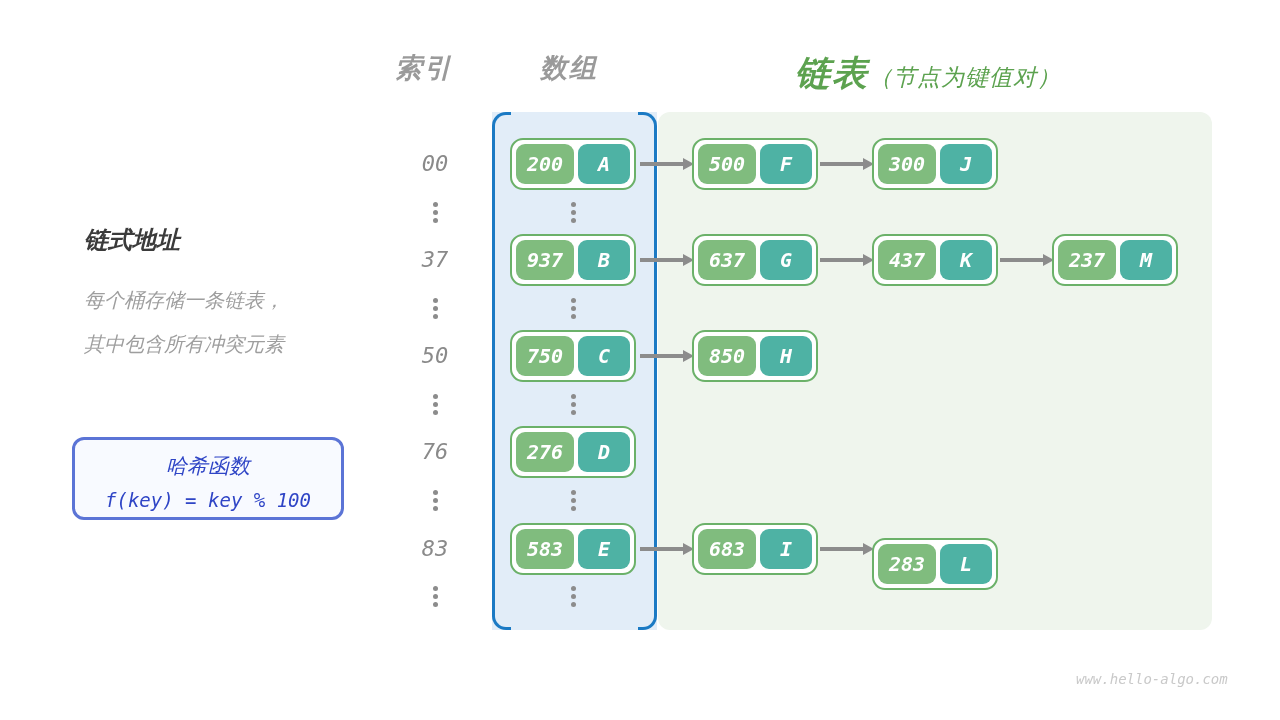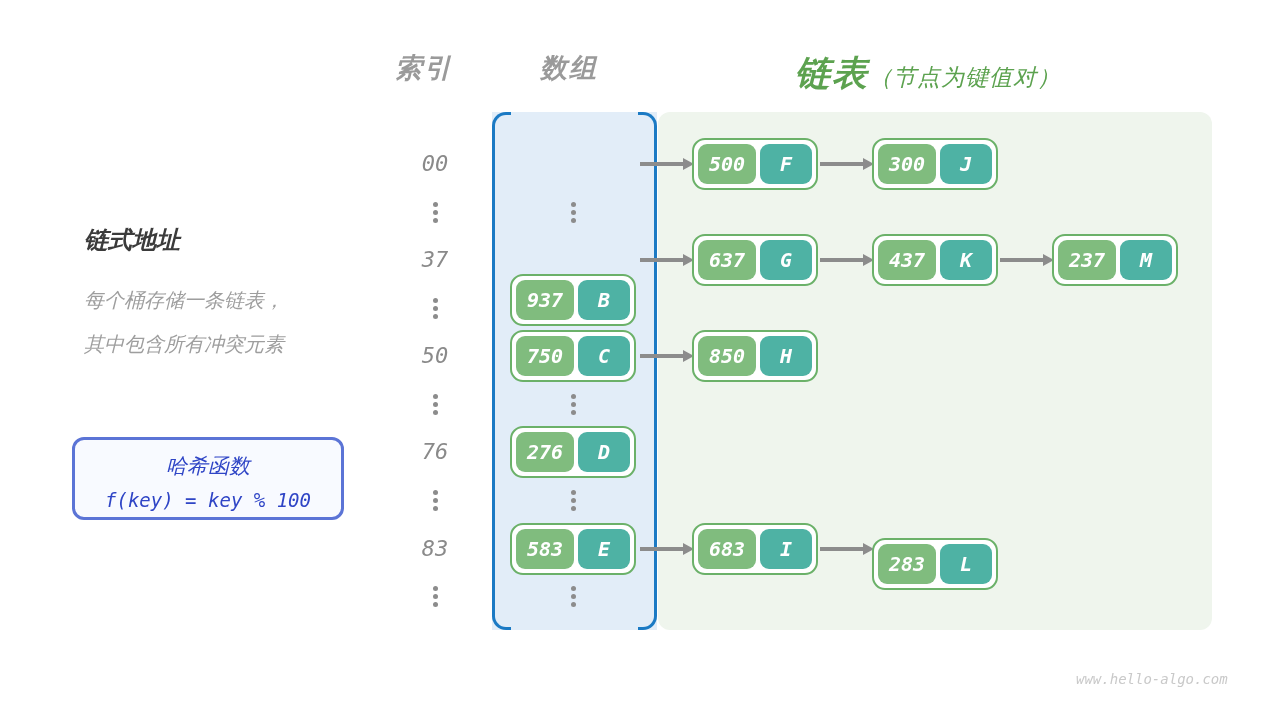--- a/index.html
+++ b/index.html
@@ -105,32 +105,36 @@
   <div class="abs vdots" style="left:433px;top:402px;"></div>
   <div class="abs vdots" style="left:433px;top:498px;"></div>
   <div class="abs vdots" style="left:433px;top:594px;"></div>
 
   <div class="abs vdots" style="left:571px;top:210px;"></div>
   <div class="abs vdots" style="left:571px;top:306px;"></div>
   <div class="abs vdots" style="left:571px;top:402px;"></div>
   <div class="abs vdots" style="left:571px;top:498px;"></div>
   <div class="abs vdots" style="left:571px;top:594px;"></div>
 
+  <div class="abs node" style="left:510px;top:138px;">
+    <span class="cell key">200</span>
+    <span class="cell val">A</span>
+  </div>
   <div class="abs arrow" style="left:640px;top:162px;"></div>
   <div class="abs node" style="left:692px;top:138px;">
     <span class="cell key">500</span>
     <span class="cell val">F</span>
   </div>
   <div class="abs arrow" style="left:820px;top:162px;"></div>
   <div class="abs node" style="left:872px;top:138px;">
     <span class="cell key">300</span>
     <span class="cell val">J</span>
   </div>
 
-  <div class="abs node" style="left:510px;top:234px;margin-top:40px;">
+  <div class="abs node" style="left:510px;top:234px;">
     <span class="cell key">937</span>
     <span class="cell val">B</span>
   </div>
   <div class="abs arrow" style="left:640px;top:258px;"></div>
   <div class="abs node" style="left:692px;top:234px;">
     <span class="cell key">637</span>
     <span class="cell val">G</span>
   </div>
   <div class="abs arrow" style="left:820px;top:258px;"></div>
   <div class="abs node" style="left:872px;top:234px;">

